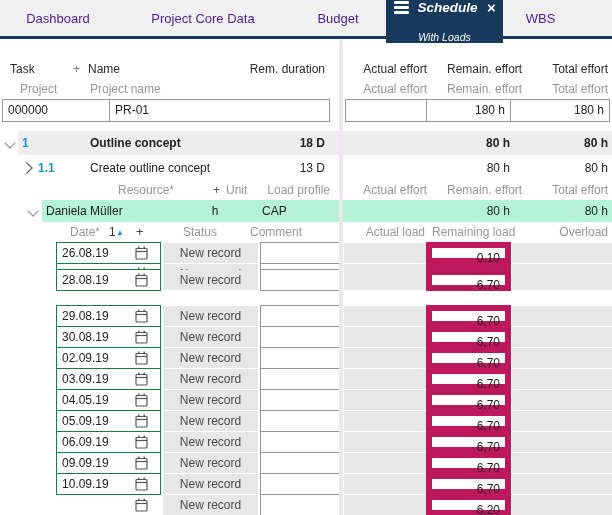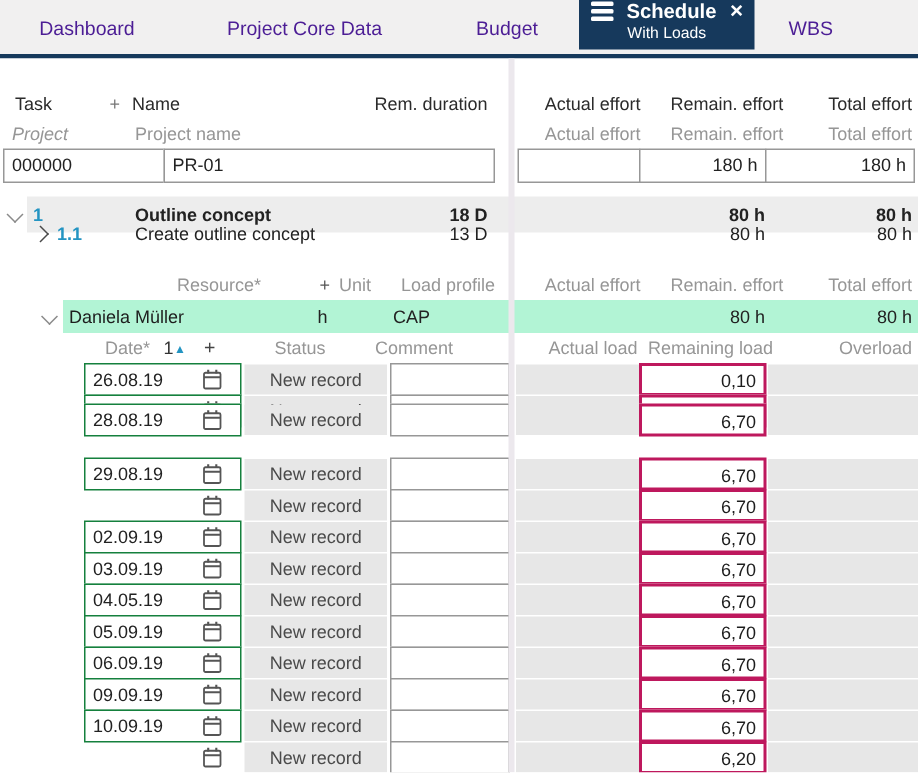--- a/index.html
+++ b/index.html
@@ -4,21 +4,21 @@
 <style>
   html,body{margin:0;padding:0;background:#fff;}
   .screen{position:relative;width:612px;height:515px;overflow:hidden;background:#fff;
           font-family:"Liberation Sans",sans-serif;font-size:12px;color:#222;}
 
   
   .tabbar{position:absolute;top:0;left:0;width:612px;height:36px;background:#f1f0f0;}
   .navline{position:absolute;top:36px;left:0;width:612px;height:3px;background:var(--navy);}
   .tab{position:absolute;top:0;height:36px;display:flex;align-items:center;justify-content:center;
        font-size:13px;color:#4c1d95;cursor:default;}
-  .tab.active{background:var(--navy);color:#fff;height:33px;flex-direction:column;justify-content:flex-start;z-index:2;}
+  .tab.active{background:var(--navy);color:#fff;height:43px;flex-direction:column;justify-content:space-between;z-index:2;font-style:italic;}
   .tab-top{display:flex;align-items:center;gap:9px;}
   .tab-label{font-weight:bold;font-size:13.5px;}
   .tab-sub{font-size:10.5px;margin-top:1px;}
   .burger{display:inline-flex;flex-direction:column;gap:2.5px;width:15px;}
   .burger i{display:block;height:2.5px;background:#fff;border-radius:1px;}
   .close-x{font-size:15px;font-weight:bold;line-height:1;}
 
   
   .grid{position:absolute;top:39px;left:0;width:612px;height:476px;background:#fff;}
   .row{position:absolute;left:0;width:612px;}
@@ -52,21 +52,21 @@
   
   .tri{color:var(--blue);font-size:8px;}
 
   
   .gray{background:#e7e7e7;color:#4a4a4a;}
   .d-date{left:56px;width:105px;height:22px;border:1px solid #15803d;background:#fff;line-height:20px;padding:0 5px;}
   .d-cal{left:135px;top:4px;width:13px;height:14px;}
   .d-status{left:163px;top:1px;width:95px;height:20px;line-height:20px;text-align:center;}
   .d-comment{left:260px;width:80px;height:22px;border:1px solid #979797;background:#fff;}
   .d-actload{left:344px;top:1px;width:83px;height:20px;}
-  .d-remload{left:426px;width:85px;height:22px;border:2px solid #be185d;background:#fff;
+  .d-remload{left:426px;width:85px;height:22px;border:6px solid #be185d;background:#fff;
              line-height:20px;text-align:right;padding:0 5px;color:#1d1d1d;}
   .d-overload{left:512px;top:1px;width:100px;height:20px;}
 </style>
 </head>
 <body>
 
 <div class="screen" style="--navy: #16395c; --green: #b2f4d5; --blue: #2394c2;">
 
   <div class="tabbar">
     <div class="tab" style="left:0;width:116px;">
@@ -102,21 +102,21 @@
       <span style="left:10px;">Task</span>
       <span style="left:73px;color:#777;">+</span>
       <span style="left:88px;">Name</span>
       <span class="c-remdur">Rem. duration</span>
       <span class="c-act">Actual effort</span>
       <span class="c-rem">Remain. effort</span>
       <span class="c-tot">Total effort</span>
     </div>
 
     <div class="row sub" style="top:42px;height:16px;line-height:16px;">
-      <span style="left:8px;font-style:italic;">Project</span>
+      <span style="left:20px;">Project</span>
       <span style="left:90px;">Project name</span>
       <span class="c-act">Actual effort</span>
       <span class="c-rem">Remain. effort</span>
       <span class="c-tot">Total effort</span>
     </div>
 
     <div class="row" style="top:60px;height:23px;">
       <span class="cell" style="left:2px;width:108px;">000000</span>
       <span class="cell" style="left:109px;width:221px;">PR-01</span>
       <span class="cell" style="left:345px;width:82px;"></span>
@@ -127,21 +127,21 @@
     <div class="row" style="top:92px;height:24px;line-height:24px;">
       <div class="t1bg"></div>
       <i class="chev down" style="left:6px;top:8px;"></i>
       <span class="blue" style="left:22px;">1</span>
       <span class="bold" style="left:90px;">Outline concept</span>
       <span class="c-remdur bold">18 D</span>
       <span class="c-rem bold">80 h</span>
       <span class="c-tot bold">80 h</span>
     </div>
 
-    <div class="row" style="top:106px;height:22px;line-height:22px;">
+    <div class="row" style="top:118px;height:22px;line-height:22px;">
       <i class="chev right" style="left:23px;top:7px;"></i>
       <span class="blue" style="left:38px;">1.1</span>
       <span style="left:90px;">Create outline concept</span>
       <span class="c-remdur">13 D</span>
       <span class="c-rem">80 h</span>
       <span class="c-tot">80 h</span>
     </div>
 
     <div class="row sub" style="top:143px;height:16px;line-height:16px;">
       <span style="left:70px;margin-left:48px;">Resource*</span>
@@ -234,20 +234,21 @@
             <line x1="9.2" y1="0.5" x2="9.2" y2="3" stroke="#555" stroke-width="1.4"></line>
           </svg>
         </span>
         <span class="d-status gray">New record</span>
         <span class="d-comment"></span>
         <span class="d-actload gray"></span>
         <span class="d-remload">6,70</span>
         <span class="d-overload gray"></span>
       </div>
         <div class="row" style="height: 22px; top: 287px;">
+        <span class="d-date">30.08.19</span>
         <span class="d-cal">
           <svg width="13" height="14" viewBox="0 0 13 14">
             <rect x="1" y="2.5" width="11" height="10.5" rx="1" fill="none" stroke="#555" stroke-width="1.2"></rect>
             <line x1="1" y1="5.5" x2="12" y2="5.5" stroke="#555" stroke-width="1.2"></line>
             <line x1="3.8" y1="0.5" x2="3.8" y2="3" stroke="#555" stroke-width="1.4"></line>
             <line x1="9.2" y1="0.5" x2="9.2" y2="3" stroke="#555" stroke-width="1.4"></line>
           </svg>
         </span>
         <span class="d-status gray">New record</span>
         <span class="d-comment"></span>

